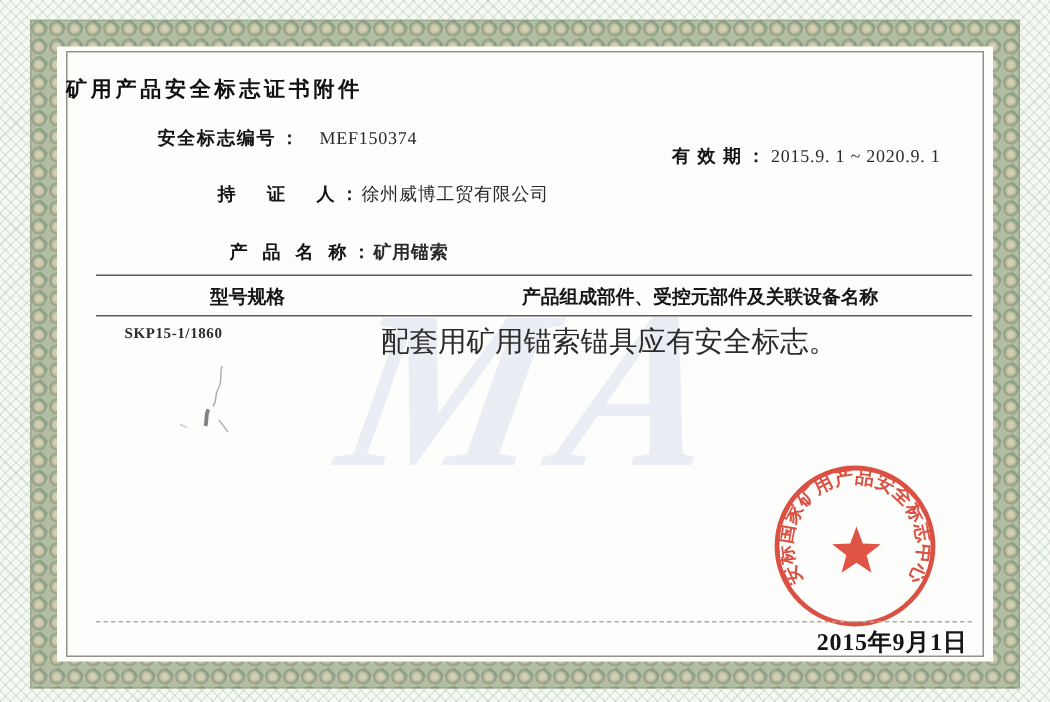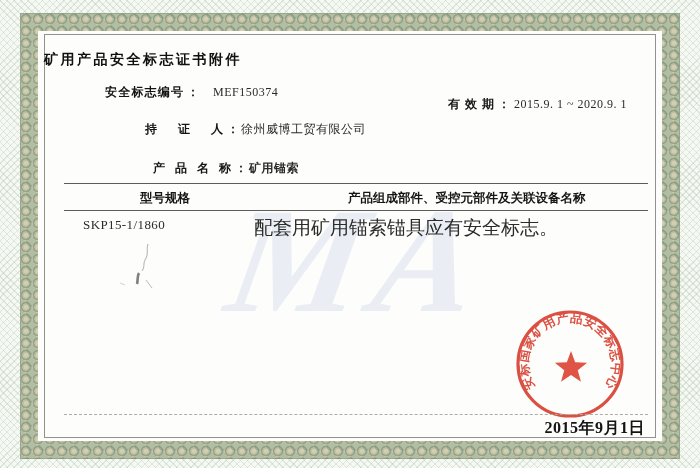--- a/index.html
+++ b/index.html
@@ -100,21 +100,21 @@
 
   <div class="field-row" style="left:105px; top:160px;margin-left:48px;">
     <span class="field-label">产品名称</span><span class="field-colon">：</span><span class="field-value" style="font-weight:bold;">矿用锚索</span>
   </div>
 
   <div class="hline" style="top:183px;"></div>
   <div class="th" style="left:100px; top:190px; width:90px; text-align:right;">型号规格</div>
   <div class="th" style="left:348px; top:190px;">产品组成部件、受控元部件及关联设备名称</div>
   <div class="hline" style="top:210px;"></div>
 
-  <div class="td" style="left:83px; top:217px; font-size:13px; letter-spacing:.4px;">SKP15-1/1860</div>
+  <div class="td" style="left:83px; top:217px; font-size:10px; letter-spacing:.4px;font-weight:bold;">SKP15-1/1860</div>
   <div class="td" style="left:254px; top:215px; font-size:19px;">配套用矿用锚索锚具应有安全标志。</div>
 
   <svg class="ink-mark" viewBox="0 0 60 60">
     <path d="M40 4 C 38 10, 41 14, 37 20 C 35 24, 37 27, 34 31" fill="none" stroke="#5a5560" stroke-width="0.9" opacity="0.7"></path>
     <path d="M31 33 C 29 36, 30 41, 29 44" fill="none" stroke="#3c3740" stroke-width="2.6" opacity="0.85"></path>
     <path d="M38 40 L 44 48" fill="none" stroke="#6a6570" stroke-width="1" opacity="0.6"></path>
     <path d="M12 43 L 17 45" fill="none" stroke="#8a8590" stroke-width="1" opacity="0.5"></path>
   </svg>
 
   <svg class="seal" viewBox="0 0 112 112">

